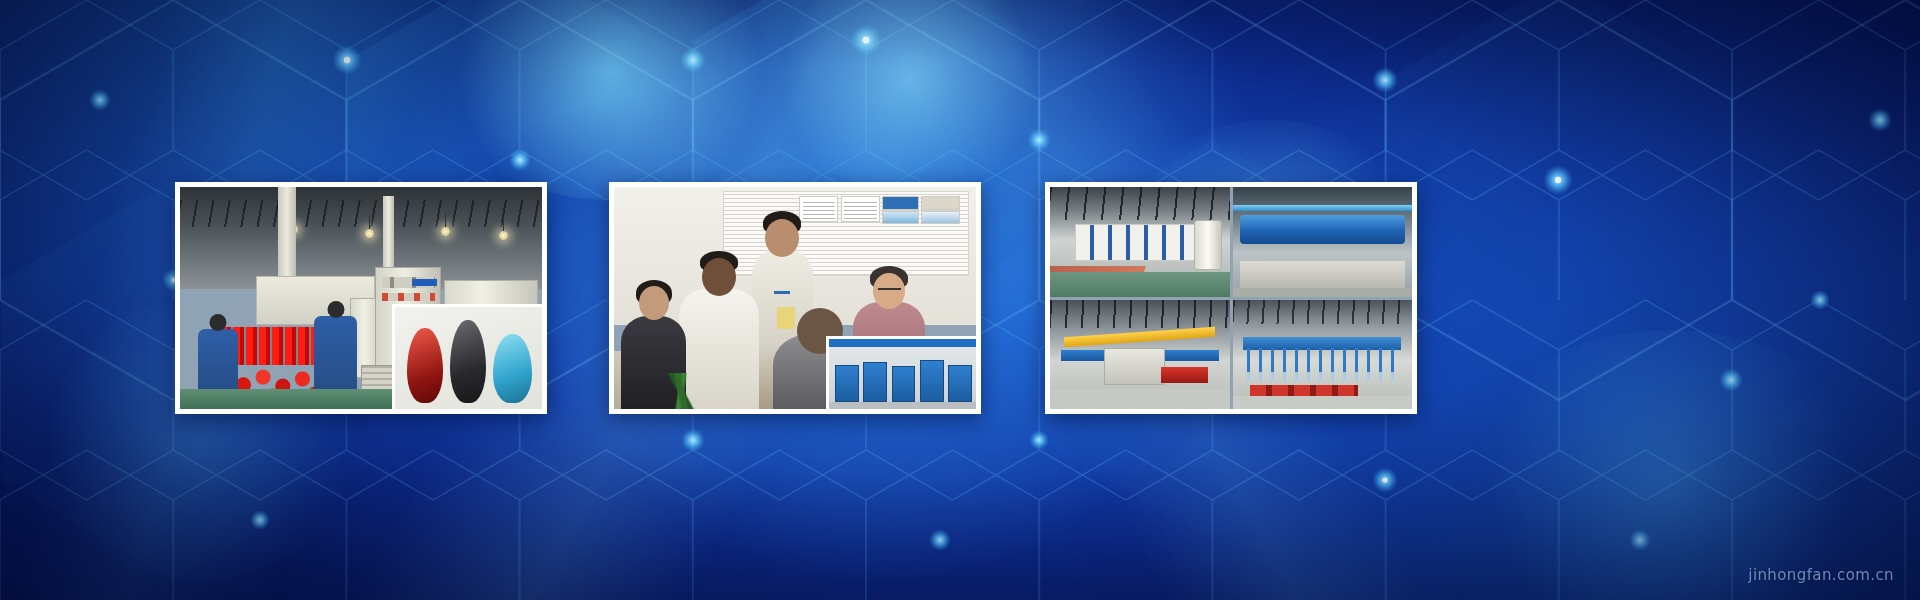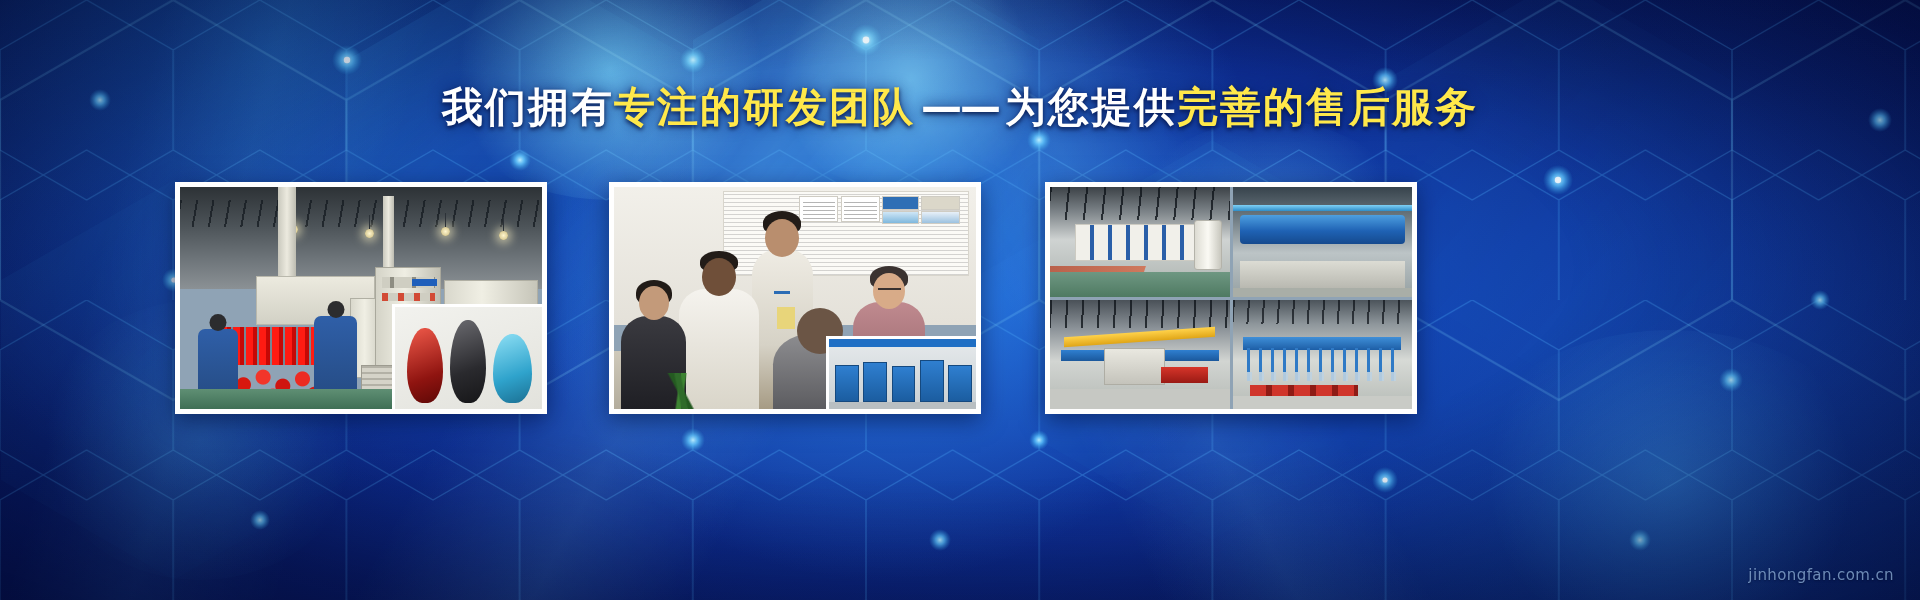--- a/index.html
+++ b/index.html
@@ -316,23 +316,20 @@
   </div>
 
   <div class="streaks"></div>
   <div class="glow g1"></div>
   <div class="glow g2"></div>
   <div class="glow g3"></div>
   <div class="glow g4"></div>
   <div class="glow g5"></div>
   <div class="vig"></div>
 
-  <div class="headline">
-    <span>我们拥有</span><span class="hl">专注的研发团队</span><span class="dash">——</span><span>为您提供</span><span class="hl">完善的售后服务</span>
-  </div>
 
   <div class="cards">
 
     <div class="card c1">
       <div class="photo ph1">
         <div class="roof"></div>
         <div class="truss"></div>
         <div class="lamp" style="left:30%; top:17%"></div>
         <div class="lamp" style="left:51%; top:19%"></div>
         <div class="lamp" style="left:72%; top:18%"></div>

